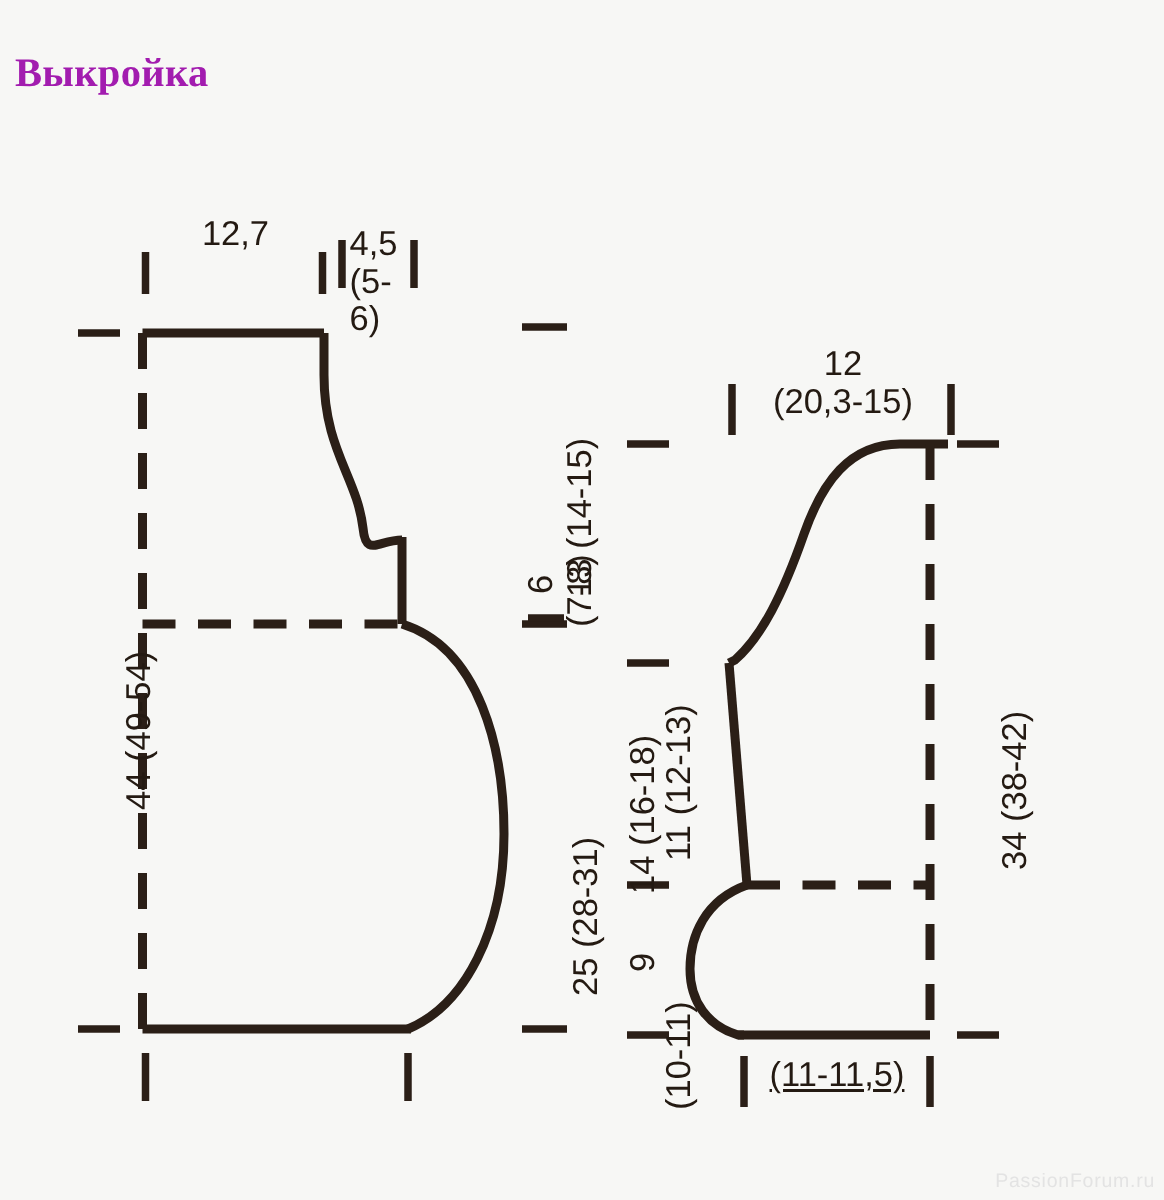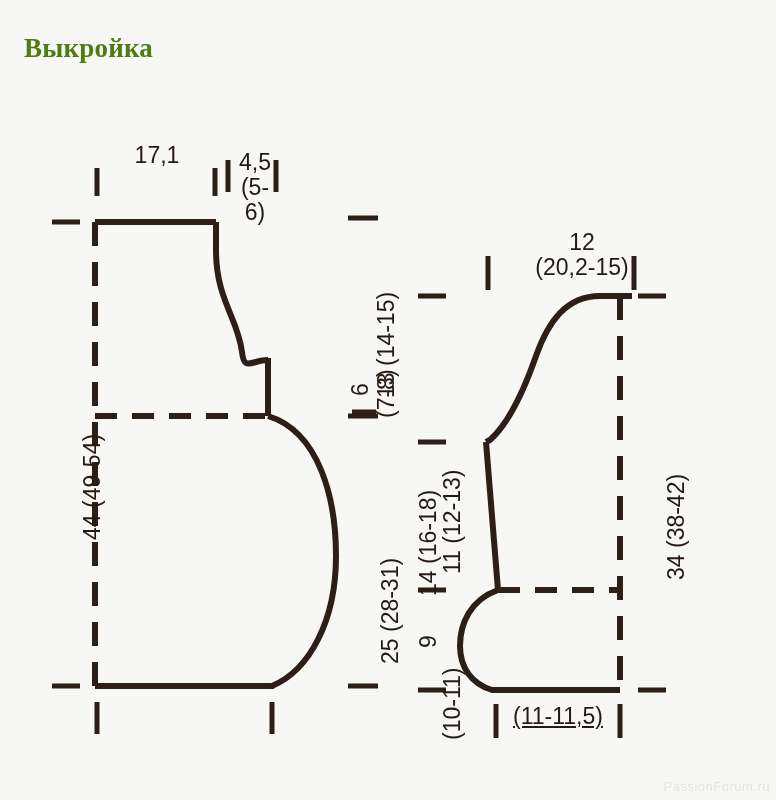--- a/index.html
+++ b/index.html
@@ -10,26 +10,26 @@
   #page {
     position: relative;
     width: 776px;
     height: 800px;
     background: #f7f7f5;
     overflow: hidden;
     font-family: "Liberation Sans", sans-serif;
   }
   #title {
     position: absolute;
-    left: 24px;
+    left: 10px;
     top: 33px;
     font-family: "Liberation Serif", serif;
     font-weight: bold;
     font-size: 27px;
-    color: #4d7c0f;
+    color: #a21caf;
     letter-spacing: 0.2px;
   }
   #schematic {
     position: absolute;
     left: 0;
     top: 0;
   }
   .lbl {
     position: absolute;
     font-family: "Liberation Sans", sans-serif;
@@ -138,24 +138,24 @@
       <line x1="97" y1="702" x2="97" y2="734"></line>
       <line x1="272" y1="702" x2="272" y2="734"></line>
 
       <line x1="496" y1="704" x2="496" y2="738"></line>
       <line x1="620" y1="704" x2="620" y2="738"></line>
 
     </g>
   </svg>
 
   <div class="lbl ctr" style="left:107px; top:143px; width:100px;">
-    <div>17,1</div>
+    <div>12,7</div>
   </div>
 
-  <div class="lbl" style="left:233px; top:150px; width:44px;text-align:center;">
+  <div class="lbl" style="left:233px; top:150px; width:44px;">
     <div>4,5</div>
     <div>(5-</div>
     <div>6)</div>
   </div>
 
   <div class="lbl rot" style="left:80px; top:540px;">44 (49-54)</div>
 
   <div class="lbl rot" style="left:348px; top:396px;">6</div>
 
   <div class="lbl rot" style="left:374px; top:418px;">(7-8)</div>
@@ -166,23 +166,23 @@
 
 
   <div class="lbl rot" style="left:440px; top:574px;">11 (12-13)</div>
 
   <div class="lbl rot" style="left:416px; top:596px;">14 (16-18)</div>
 
   <div class="lbl rot" style="left:416px; top:648px;">9</div>
 
   <div class="lbl rot" style="left:440px; top:740px;">(10-11)</div>
 
-  <div class="lbl ctr" style="left:504px; top:230px; width:156px;">
+  <div class="lbl ctr" style="left:484px; top:230px; width:156px;">
     <div>12</div>
-    <div>(20,2-15)</div>
+    <div>(20,3-15)</div>
   </div>
 
   <div class="lbl rot" style="left:664px; top:580px;">34 (38-42)</div>
 
   <div class="lbl ctr" style="left:504px; top:704px; width:112px;">
     <div style="margin-left:-4px;text-decoration:underline;">(11-11,5)</div>
   </div>
 
   <div id="watermark">PassionForum.ru</div>
 

